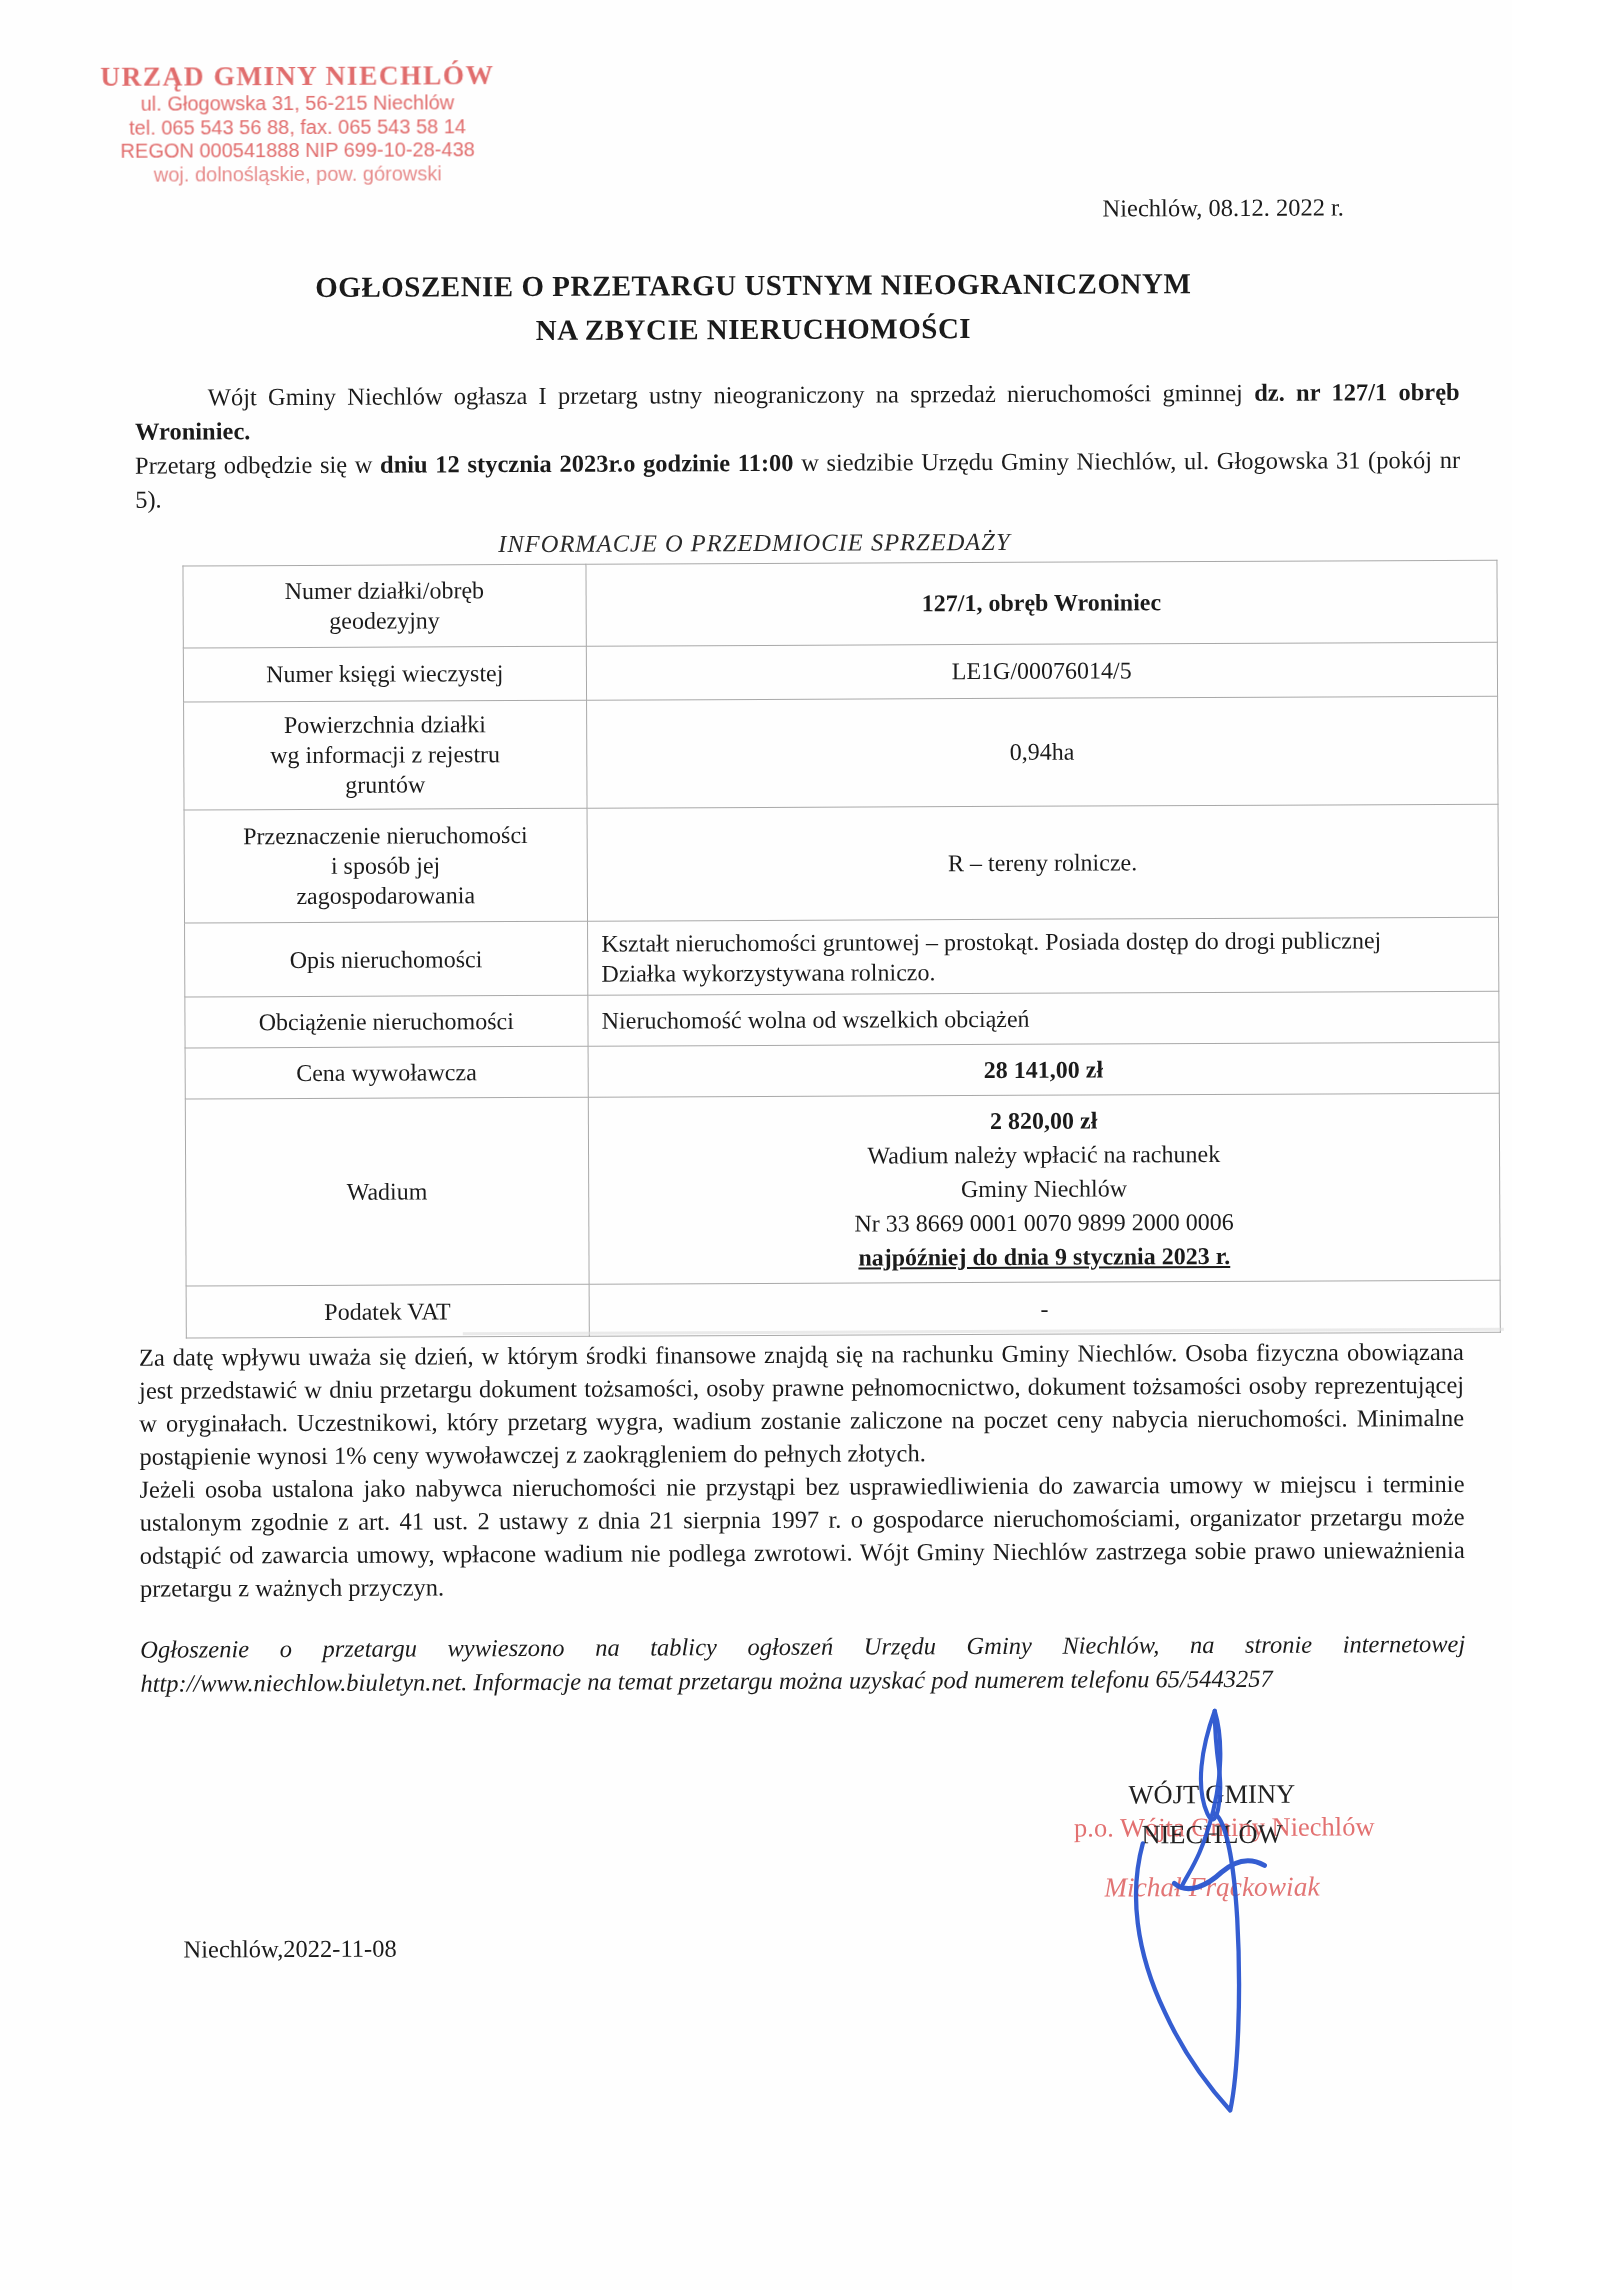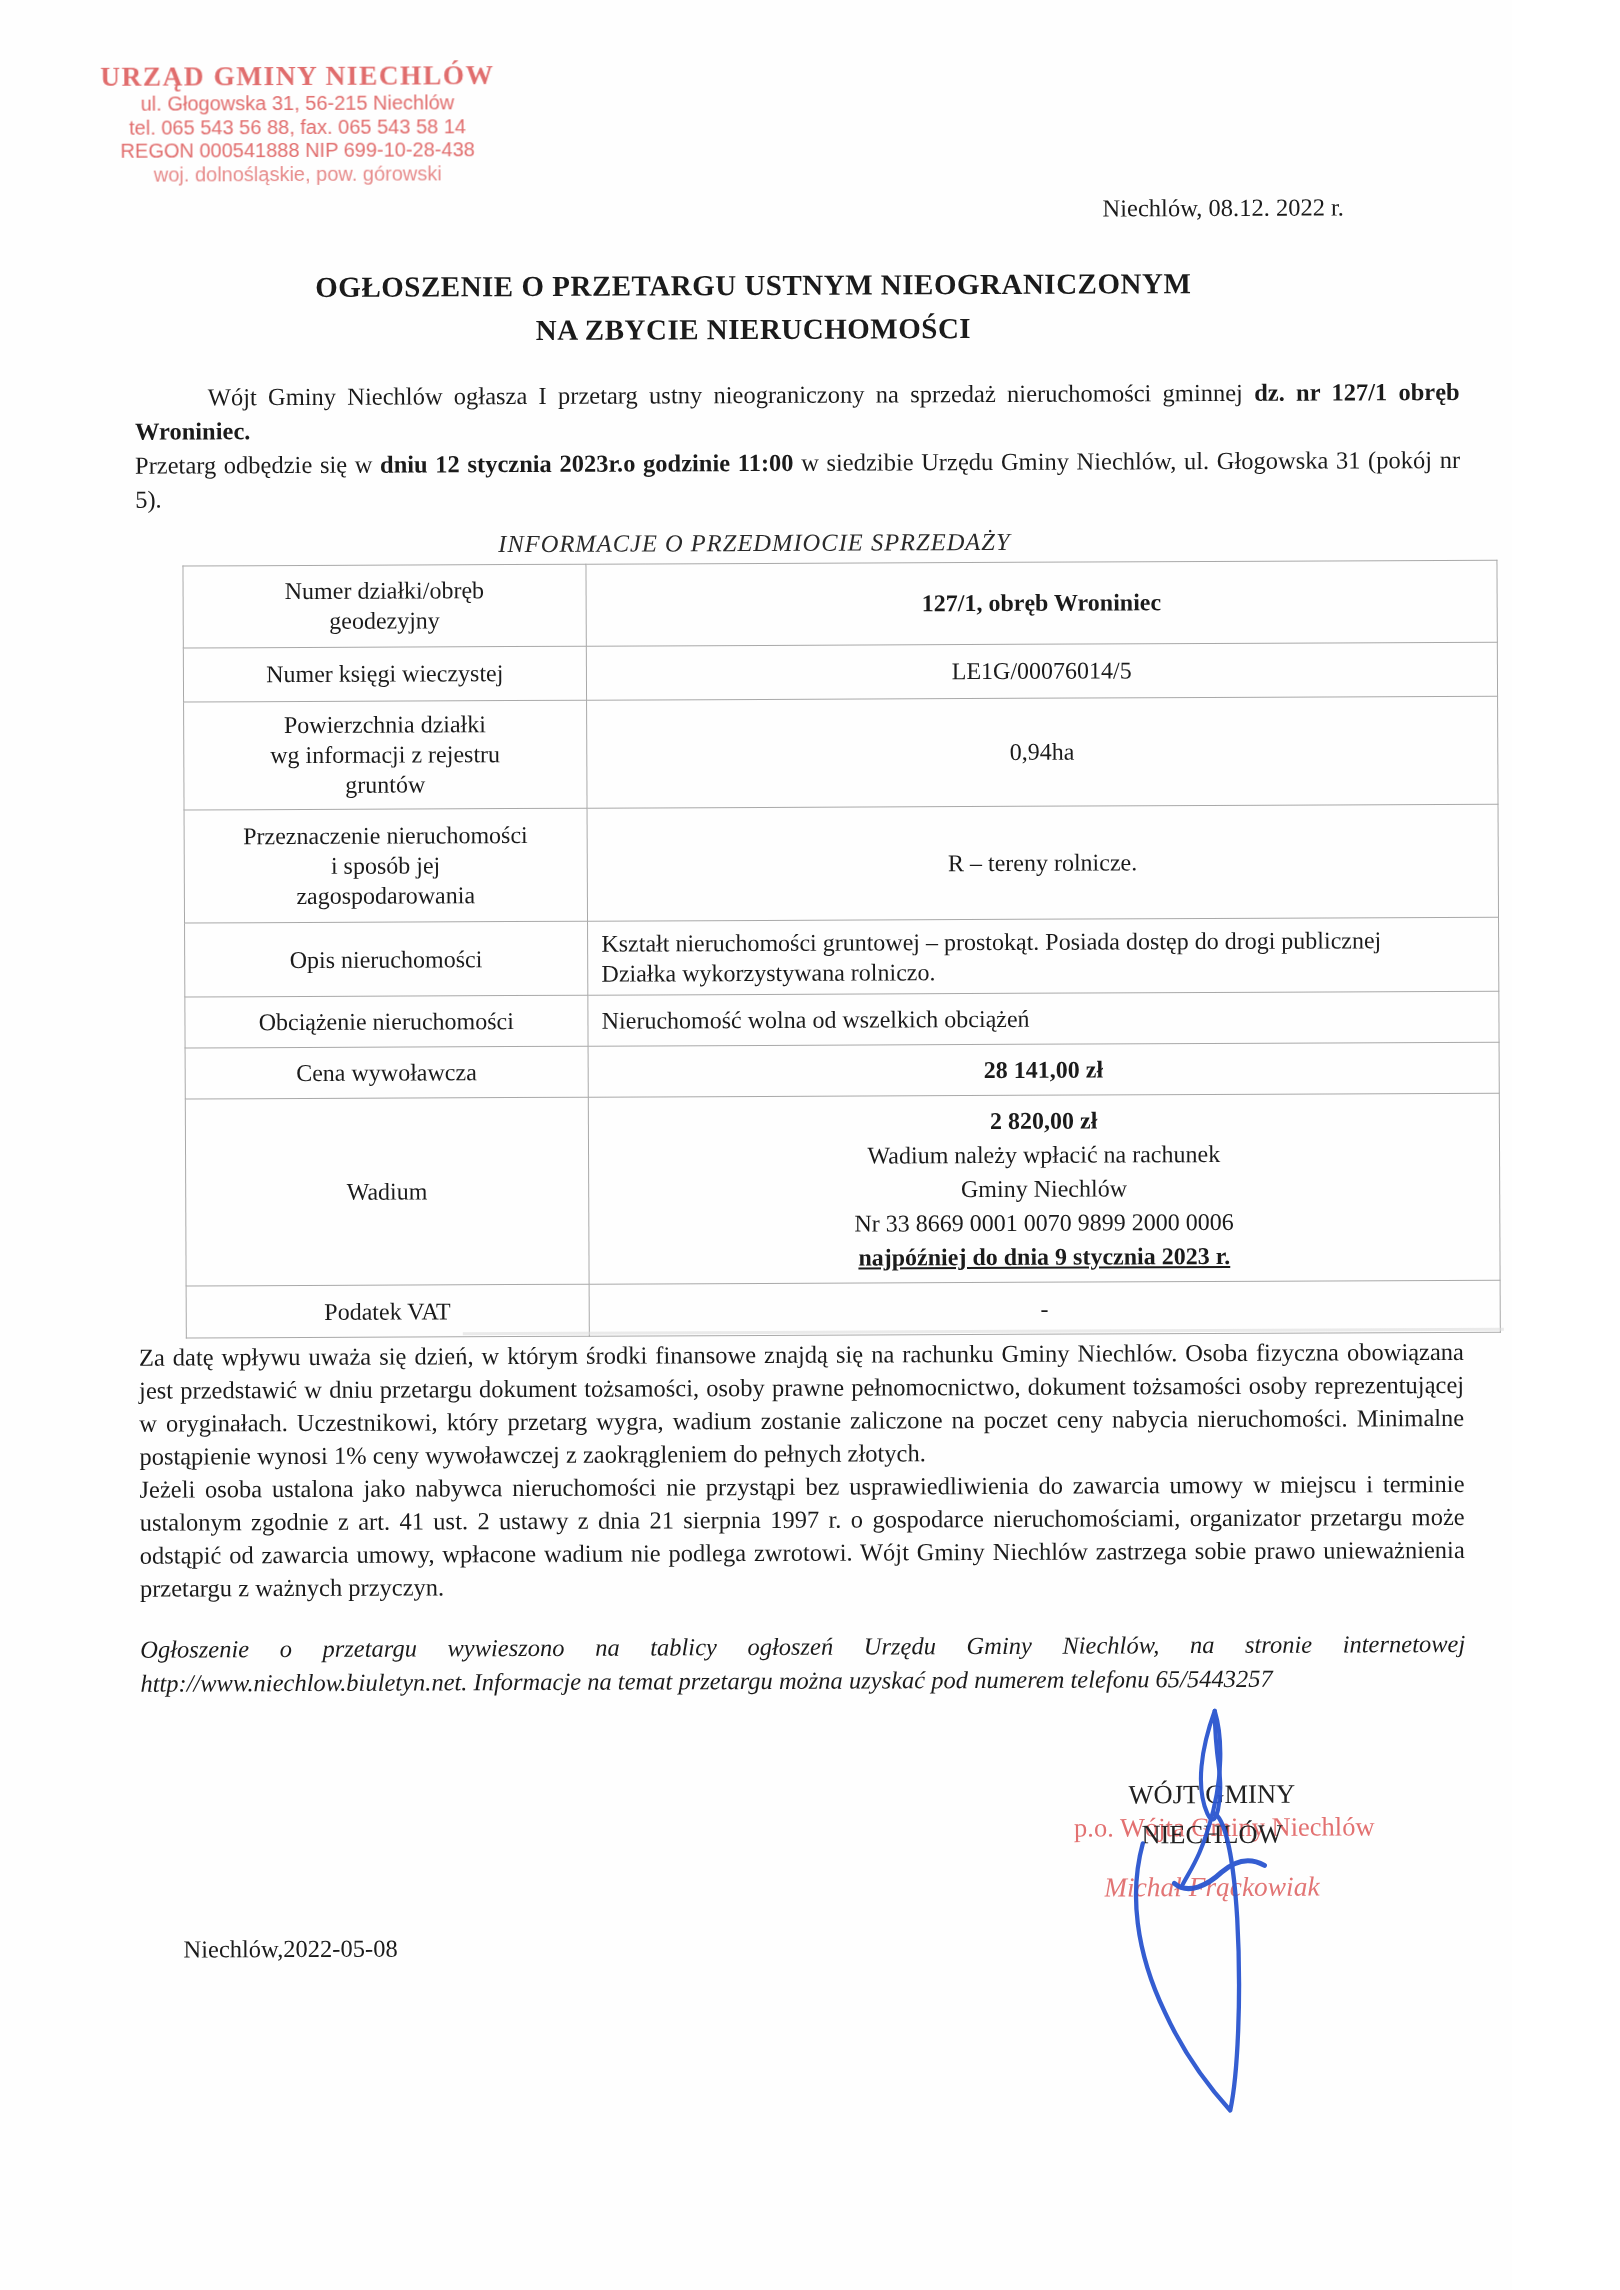--- a/index.html
+++ b/index.html
@@ -168,17 +168,17 @@
 
     <svg class="sig-ink" width="314" height="436" viewBox="0 0 320 445">
       <g fill="none" stroke="#2a55cf" stroke-linecap="round" stroke-linejoin="round" opacity="0.95">
         <path stroke-width="4.2" d="M 146,10 C 132,48 126,88 138,115 C 147,135 154,100 150,68 C 147,46 146,28 146,10"></path>
         <path stroke-width="4.2" d="M 146,10 C 155,40 152,80 144,112 C 132,158 121,171 112,188"></path>
         <path stroke-width="4.4" d="M 72,145 C 58,195 64,255 94,318 C 114,362 142,398 160,418 C 168,382 172,300 168,222 C 165,168 158,125 146,115"></path>
         <path stroke-width="5.2" d="M 104,186 C 118,198 138,188 152,175 C 167,162 182,160 196,168"></path>
       </g>
     </svg>
 
-    <div class="bottom-date">Niechlów,2022-05-08</div>
+    <div class="bottom-date">Niechlów,2022-11-08</div>
 
   </div>
 </div>
 
 
 </body></html>

